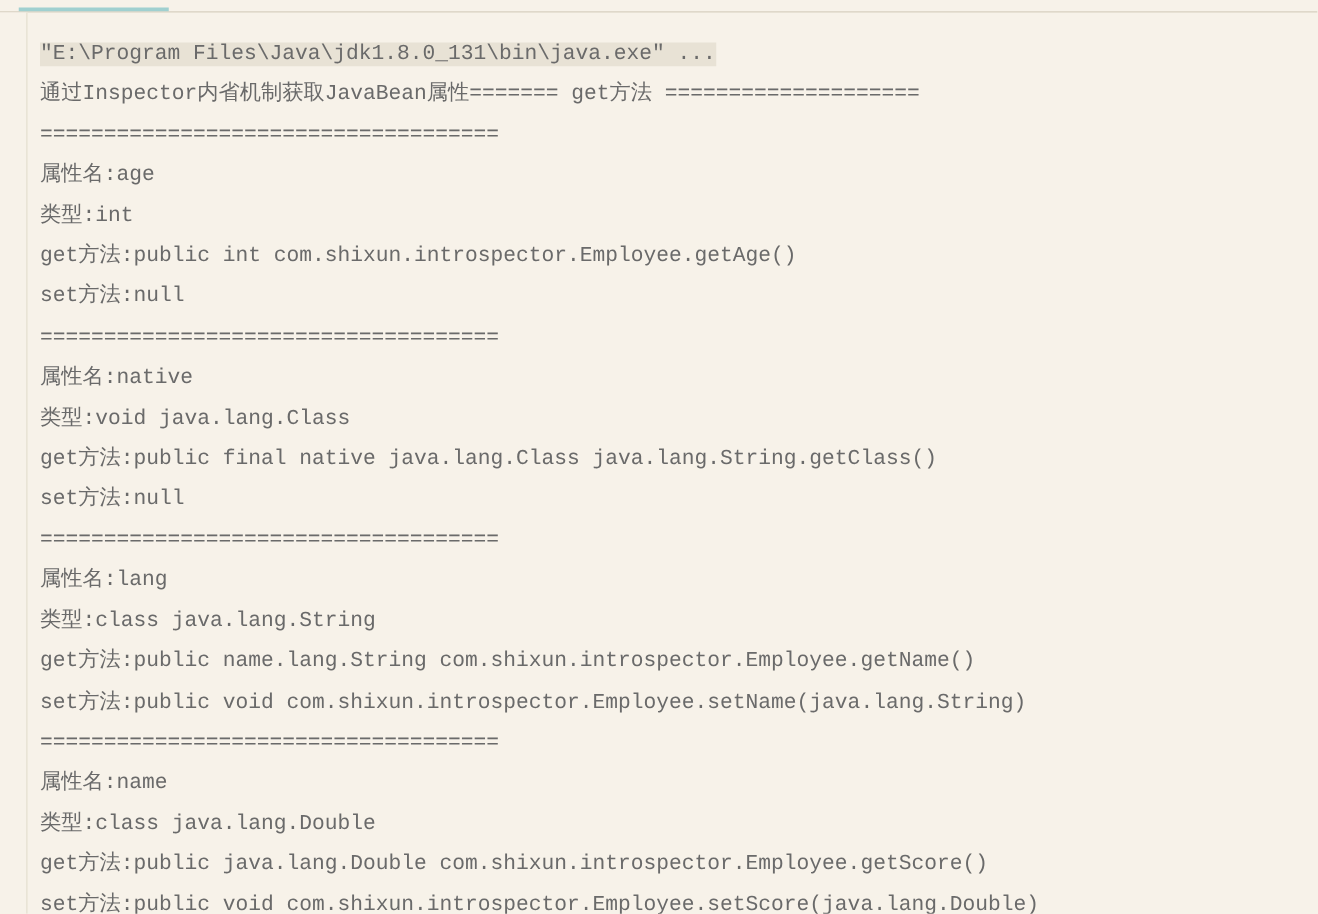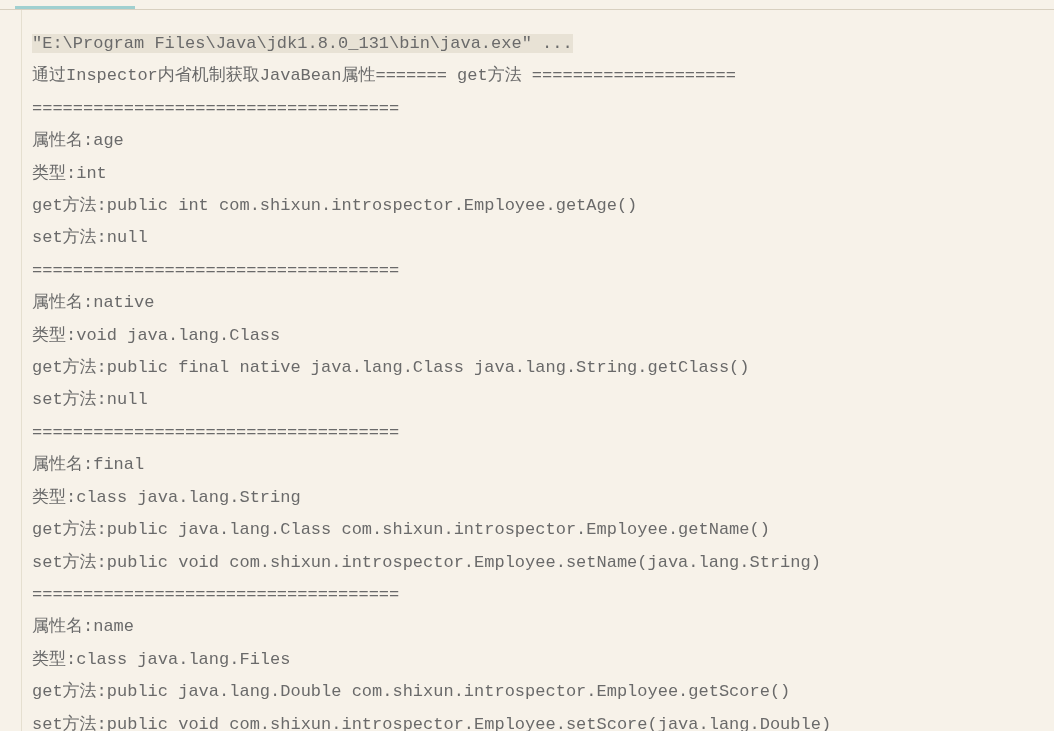--- a/index.html
+++ b/index.html
@@ -65,22 +65,22 @@
 <span>属性名:age</span>
 <span>类型:int</span>
 <span>get方法:public int com.shixun.introspector.Employee.getAge()</span>
 <span>set方法:null</span>
 <span>====================================</span>
 <span>属性名:native</span>
 <span>类型:void java.lang.Class</span>
 <span>get方法:public final native java.lang.Class java.lang.String.getClass()</span>
 <span>set方法:null</span>
 <span>====================================</span>
-<span>属性名:final</span>
+<span>属性名:lang</span>
 <span>类型:class java.lang.String</span>
-<span>get方法:public java.lang.Class com.shixun.introspector.Employee.getName()</span>
+<span>get方法:public name.lang.String com.shixun.introspector.Employee.getName()</span>
 <span>set方法:public void com.shixun.introspector.Employee.setName(java.lang.String)</span>
 <span>====================================</span>
 <span>属性名:name</span>
-<span>类型:class java.lang.Files</span>
+<span>类型:class java.lang.Double</span>
 <span>get方法:public java.lang.Double com.shixun.introspector.Employee.getScore()</span>
 <span>set方法:public void com.shixun.introspector.Employee.setScore(java.lang.Double)</span>
 </div>
 
 </body></html>

